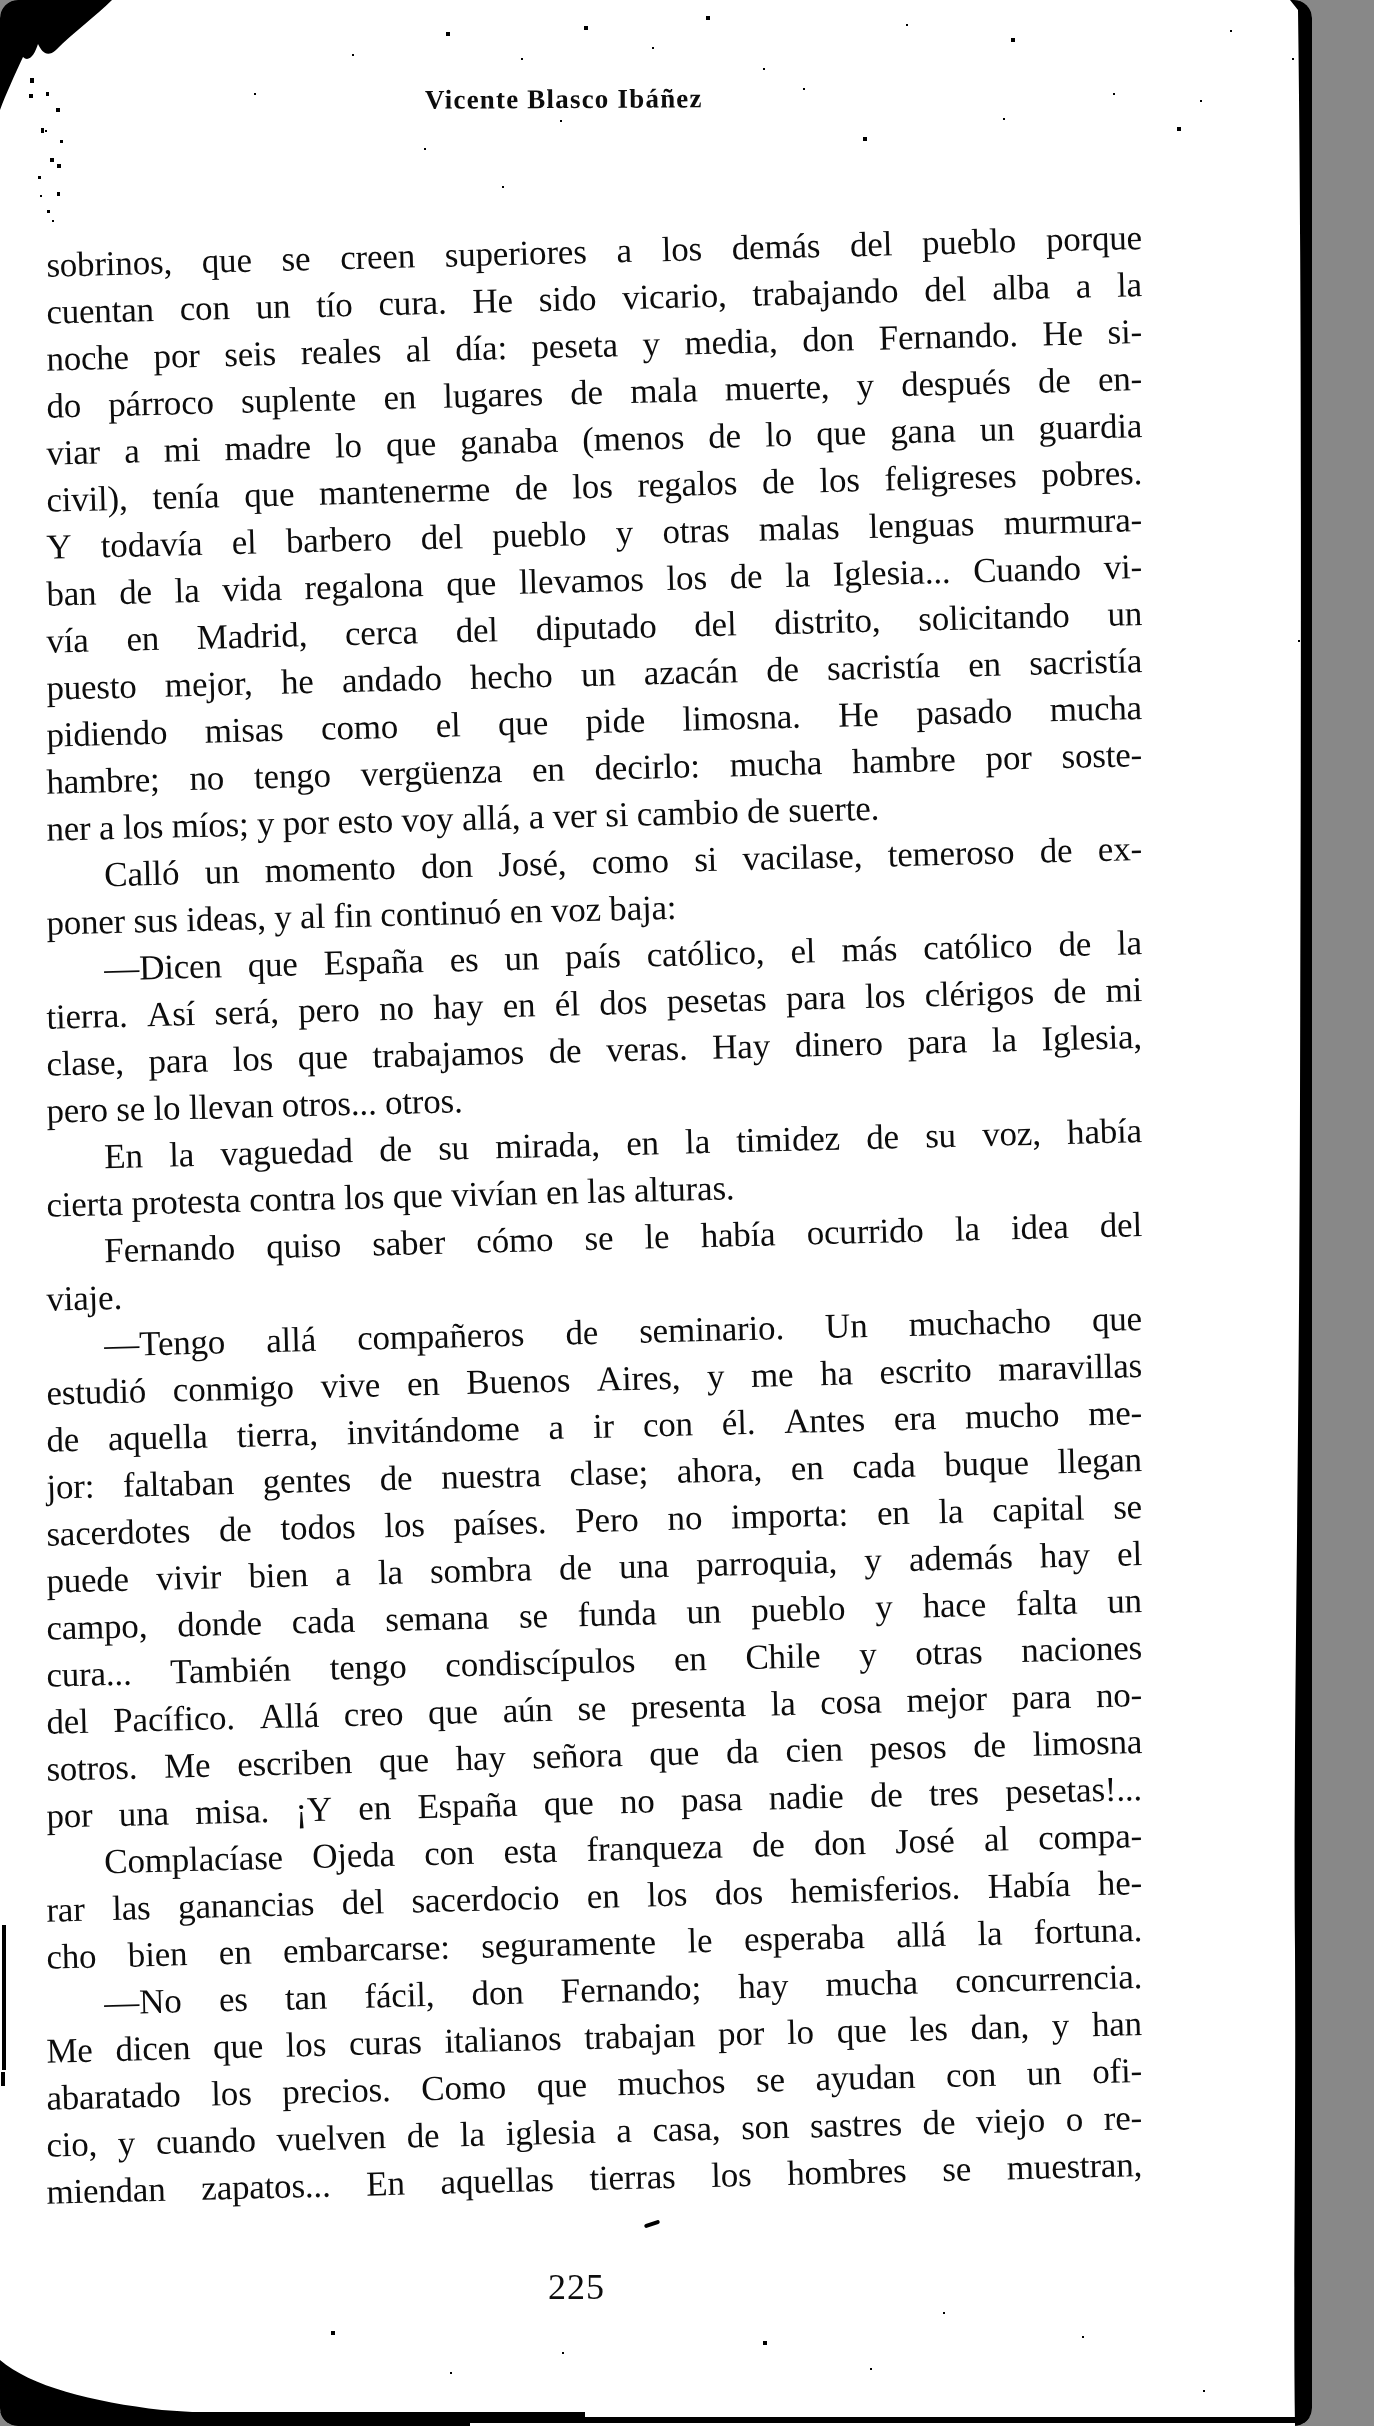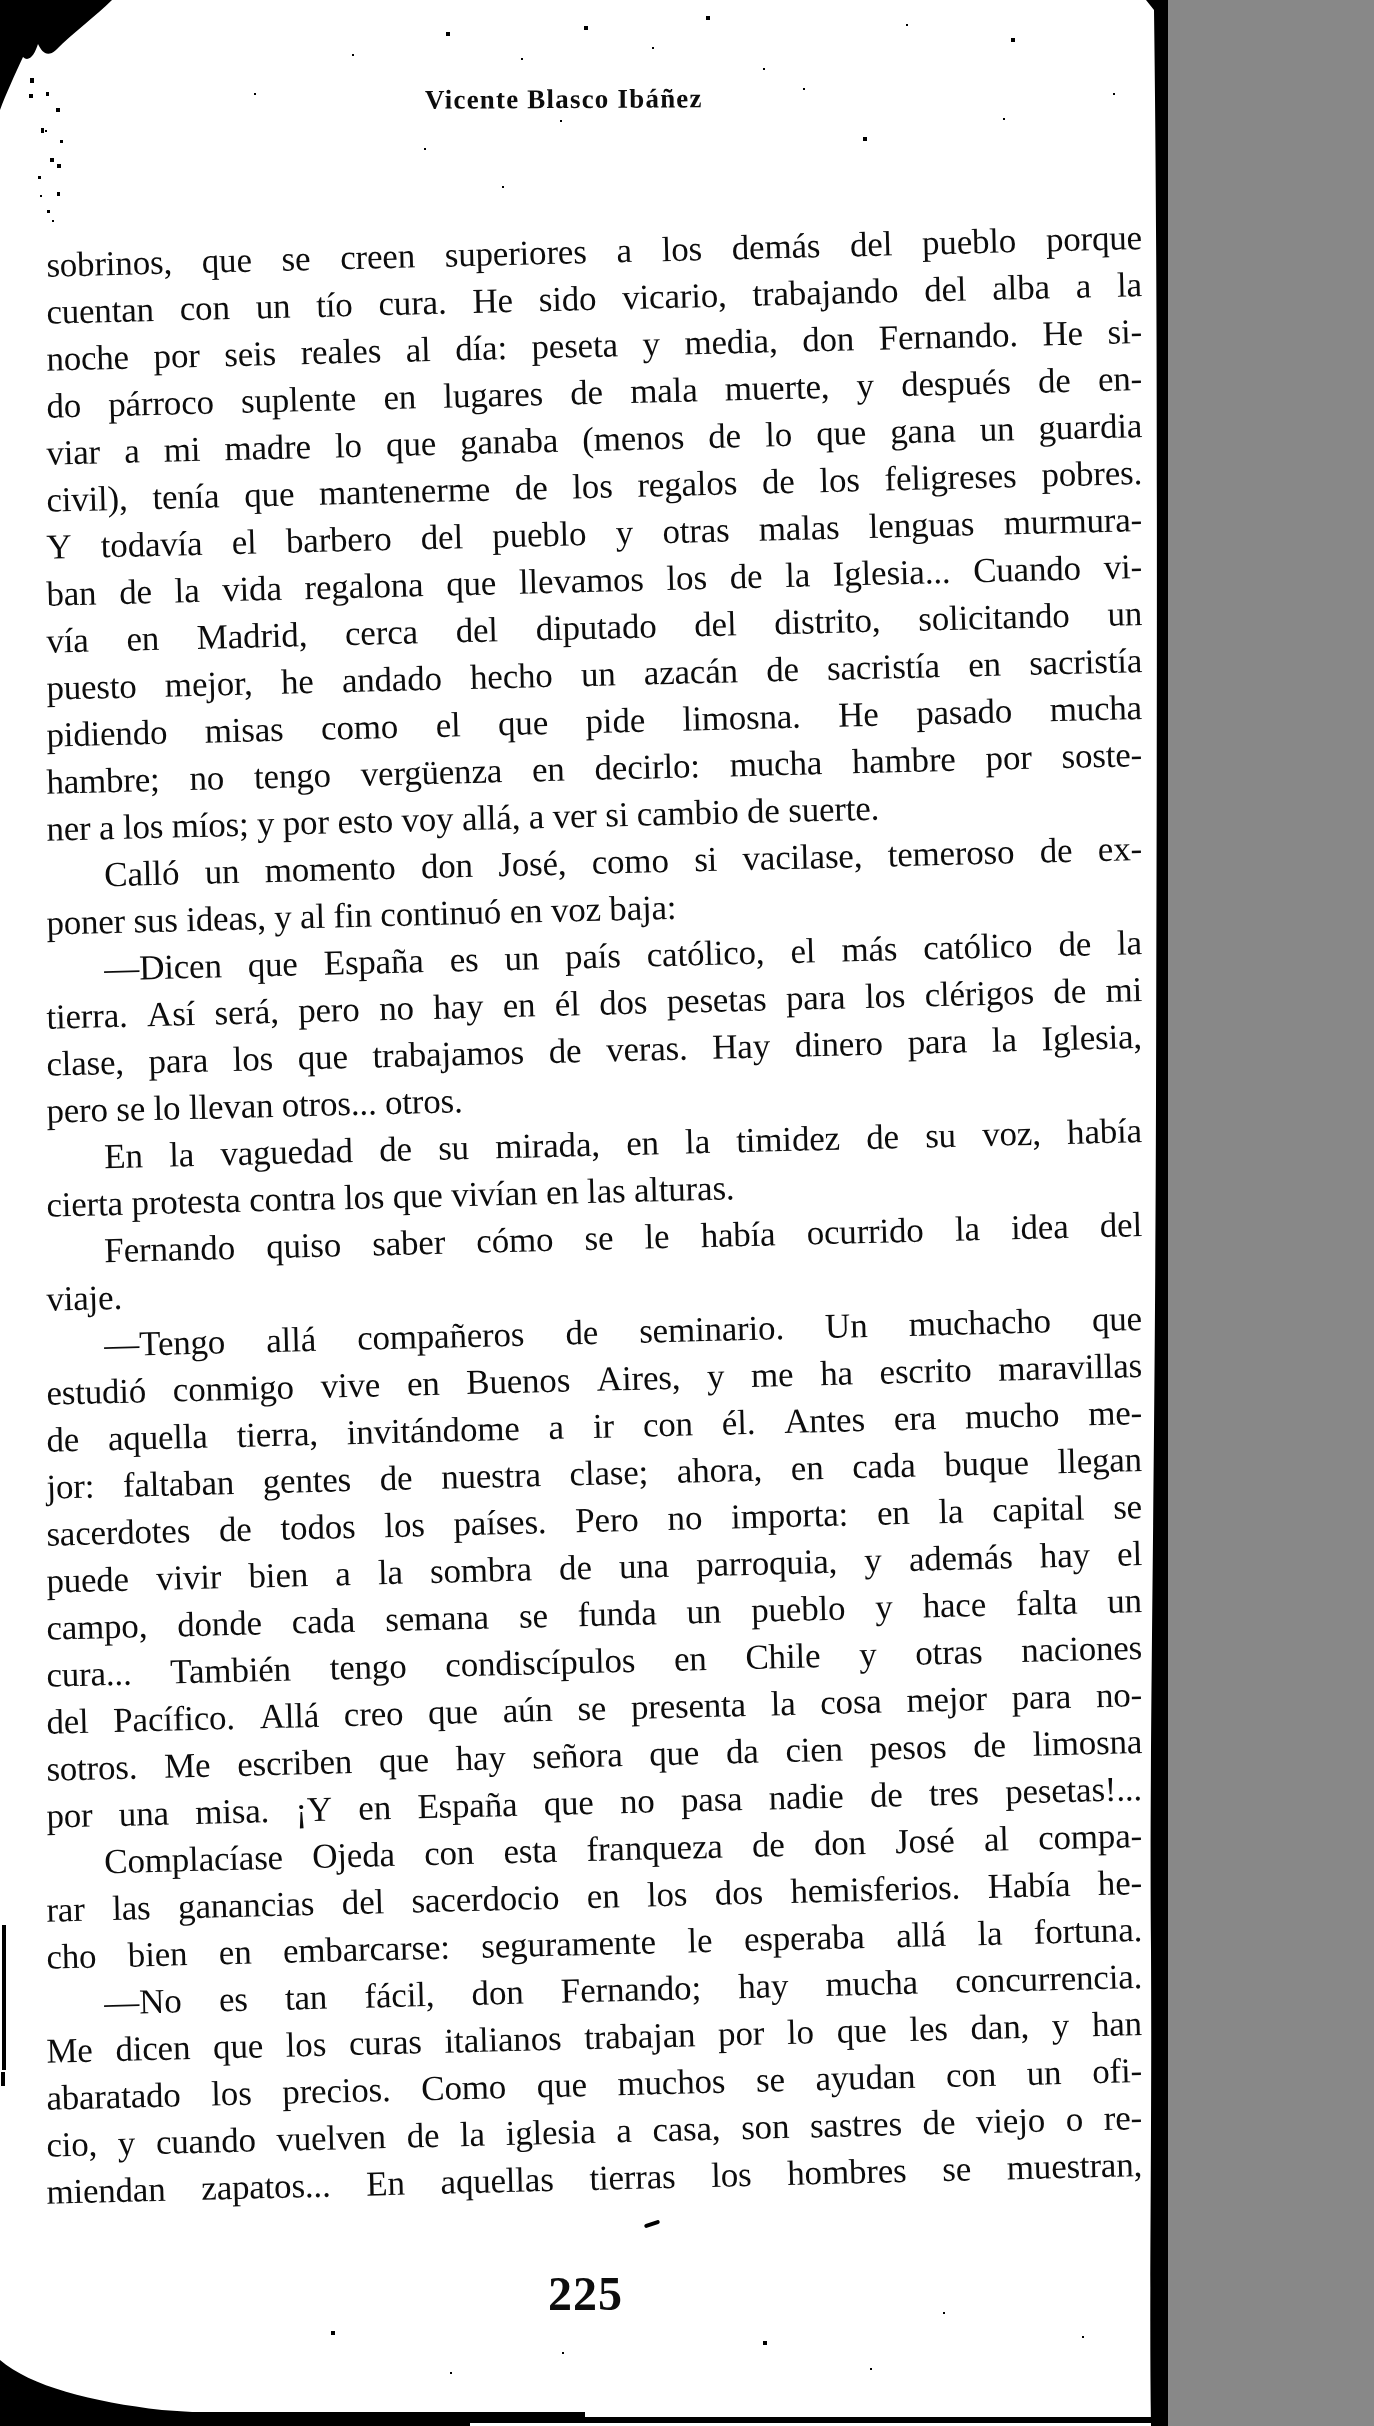--- a/index.html
+++ b/index.html
@@ -1,38 +1,38 @@
 <!DOCTYPE html>
 <html><head>
 <meta charset="utf-8">
 <style>
   html,body{margin:0;padding:0;background:#888;}
   .page{
-    position:relative;width:1168px;height:2426px;background:#ffffff;
-    overflow:hidden;font-family:"Liberation Serif","DejaVu Serif",serif;color:#0d0d0d;
+    position:relative;width:1312px;height:2426px;background:#ffffff;
+    overflow:hidden;font-family:"Liberation Serif","DejaVu Serif",serif;color:#0d0d0d;border-radius:18px;
   }
   
   .header{
     position:absolute;left:425px;top:84px;
     font-size:27px;font-weight:700;letter-spacing:1.2px;white-space:nowrap;
     transform:rotate(-0.3deg);
   }
   
   .textblock{position:absolute;left:46px;top:214px;width:1096px;}
   .line{
     height:47px;line-height:47px;font-size:35px;letter-spacing:-0.2px;
     white-space:nowrap;
     transform:rotate(-1.45deg);transform-origin:100% 50%;
   }
   .line.full{display:flex;justify-content:space-between;}
   .line.indent{padding-left:58px;}
   
   .pagenum{
     position:absolute;left:548px;top:2266px;
-    font-size:48px;font-weight:700;letter-spacing:1px;
+    font-size:36px;font-weight:400;letter-spacing:1px;
   }
   
   .art{position:absolute;pointer-events:none;}
   .art-tl{left:0;top:0;}
   .art-right{right:0;top:0;}
   .art-bl{left:0;top:2340px;}
   .bottom-bar-a{position:absolute;left:0;top:2412px;width:585px;height:11px;background:#000;}
   .bottom-bar-b{position:absolute;left:560px;top:2417px;width:814px;height:6px;background:#000;}
   .left-mark{position:absolute;left:2px;top:1925px;width:4px;height:145px;background:#000;}
   .left-mark-blob{position:absolute;left:1px;top:2072px;width:4px;height:14px;background:#000;}

